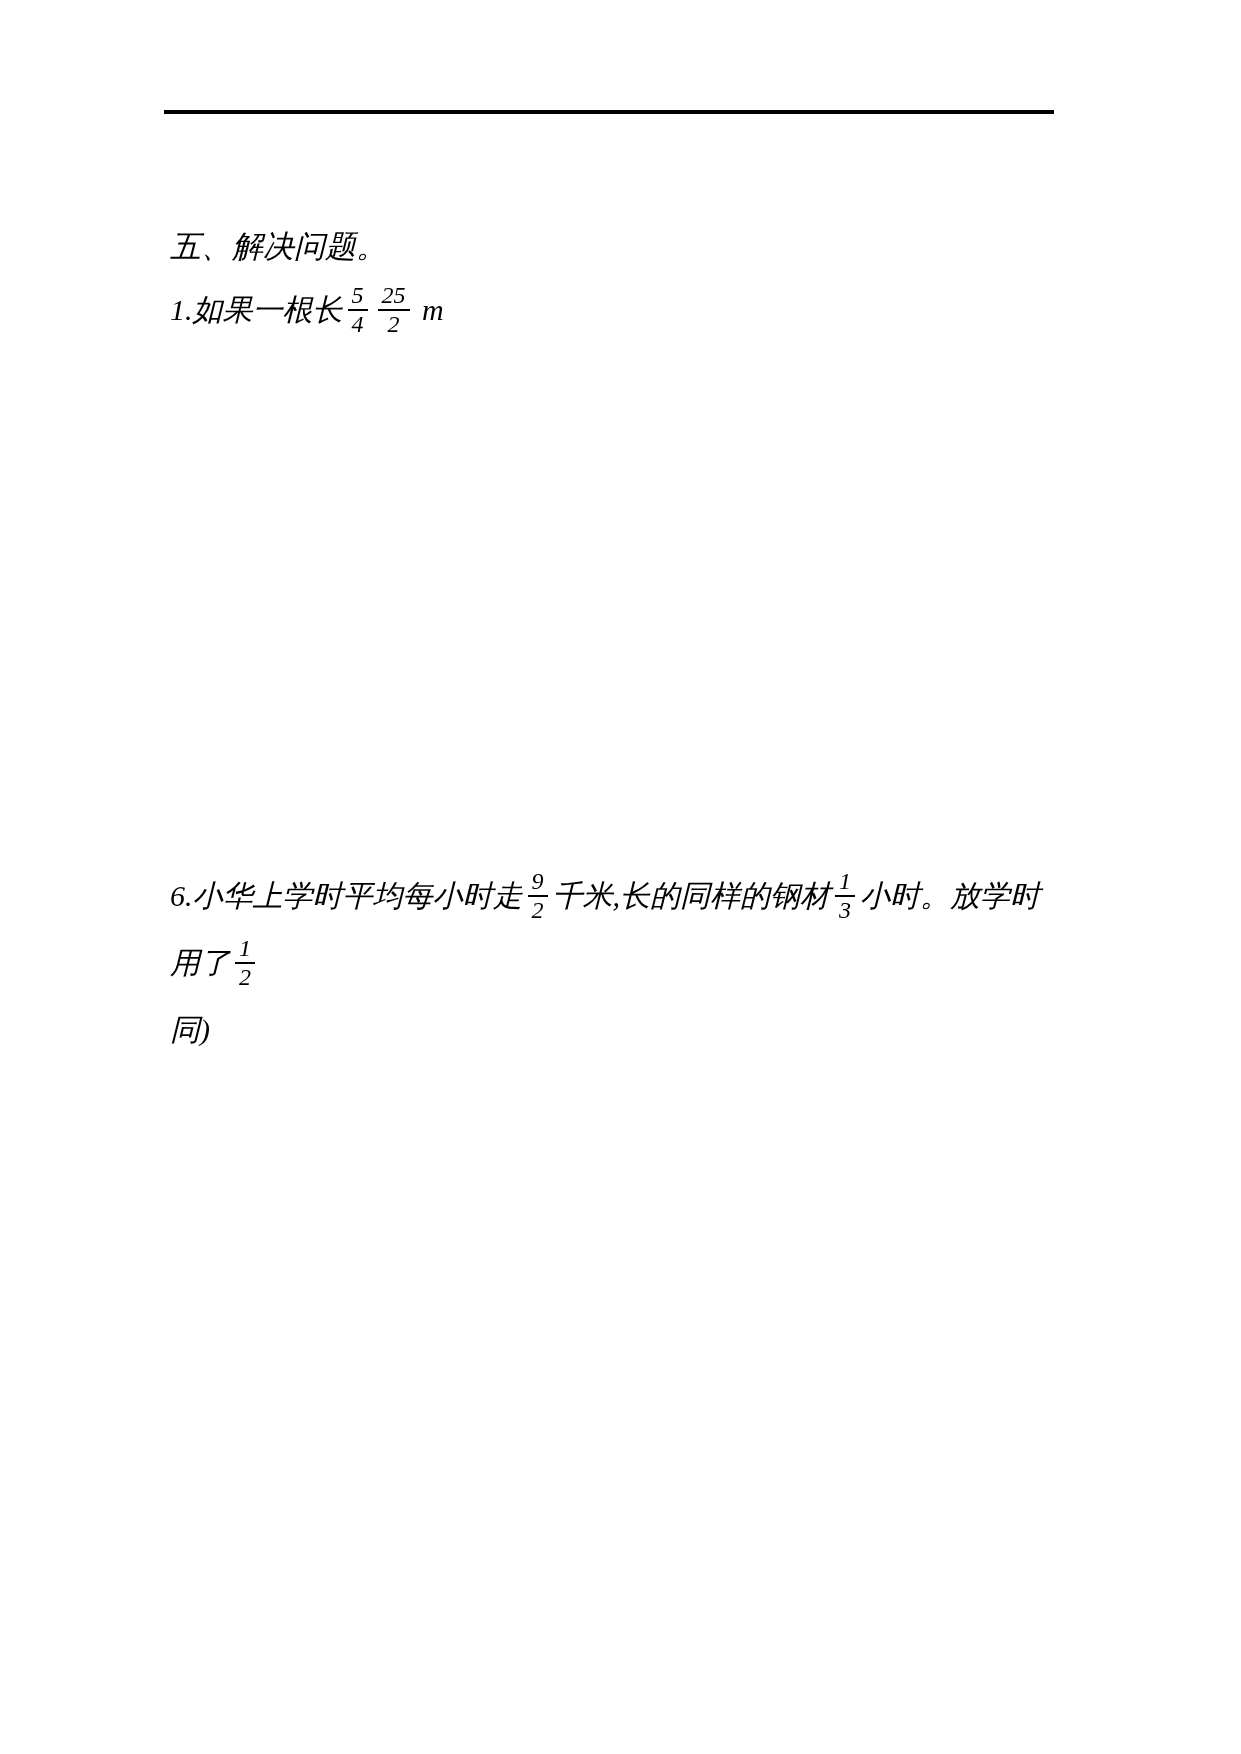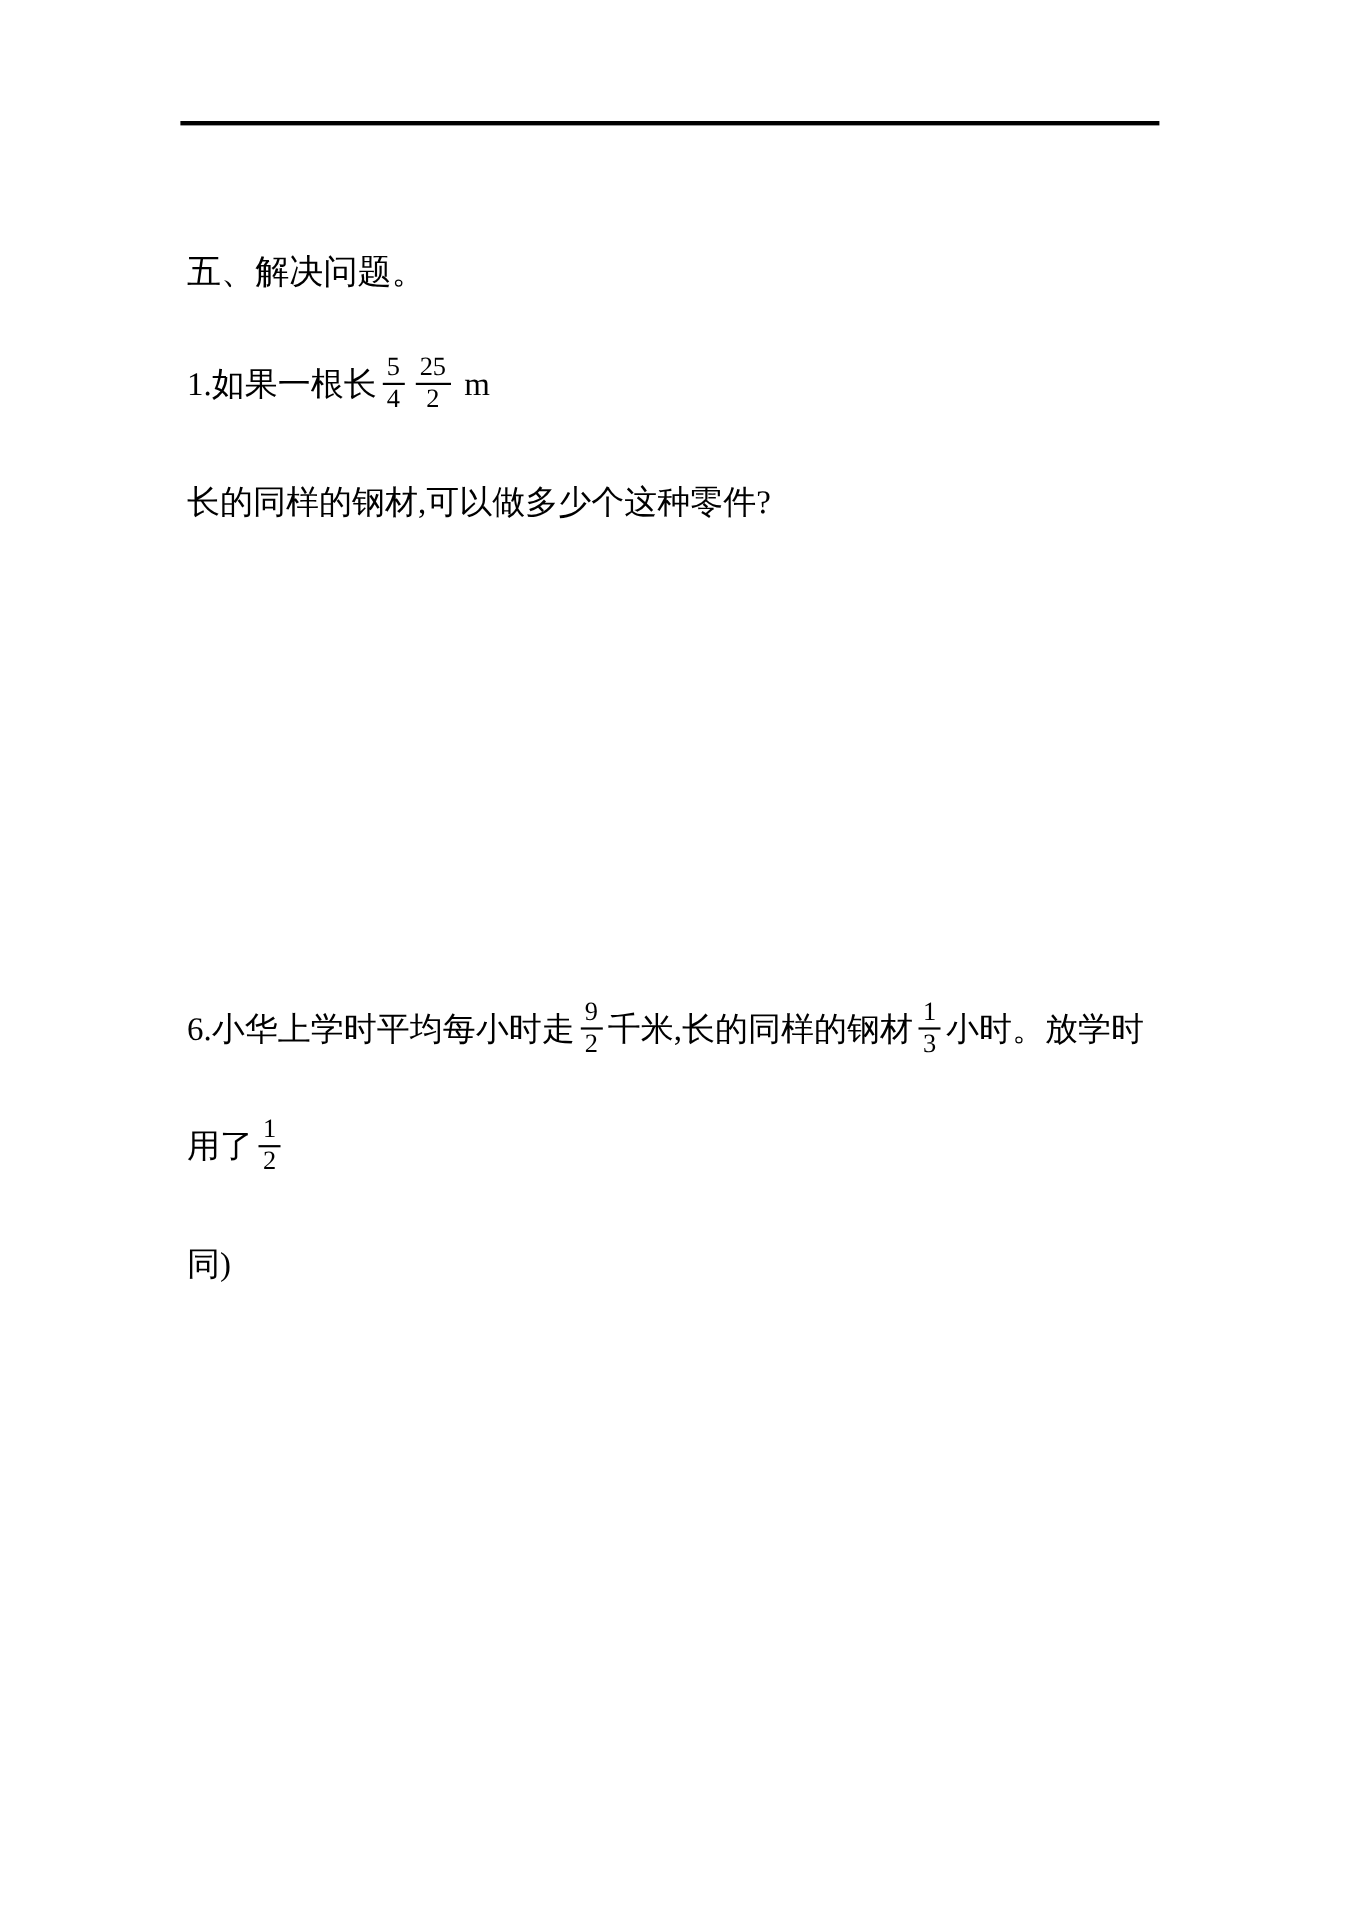--- a/index.html
+++ b/index.html
@@ -12,20 +12,21 @@
     background: #ffffff;
     color: #000000;
     font-family: "Liberation Serif", "DejaVu Serif", serif;
   }
   .page {
     position: relative;
     width: 1241px;
     height: 1754px;
     background: #ffffff;
     overflow: hidden;
+    font-style: italic;
   }
   .divider {
     position: absolute;
     left: 164px;
     top: 110px;
     width: 890px;
     height: 4px;
     background: #000000;
   }
   .heading {
@@ -40,21 +41,20 @@
     position: absolute;
     left: 170px;
     width: 895px;
     font-size: 30px;
     line-height: 67px;
   }
   .para-1 { top: 276px; }
   .para-2 { top: 862px; }
   .line {
     white-space: nowrap;
-    margin-top: 40px;
   }
   .frac {
     display: inline-block;
     vertical-align: middle;
     text-align: center;
     margin: 0 5px;
     transform: translateY(-3px);
   }
   .frac .num {
     display: block;
@@ -76,23 +76,20 @@
 <div class="page">
 
   <div class="divider"></div>
 
   <div class="heading">五、解决问题。</div>
 
   <div class="para para-1">
     <div class="line">
       <span>1.如果一根长</span><span class="frac"><span class="num">5</span><span class="den">4</span></span><span class="frac"><span class="num">25</span><span class="den">2</span></span><span> m</span>
     </div>
-    <div class="line">
-      <span>长的同样的钢材,可以做多少个这种零件?</span>
-    </div>
   </div>
 
   <div class="para para-2">
     <div class="line">
       <span>6.小华上学时平均每小时走</span><span class="frac"><span class="num">9</span><span class="den">2</span></span><span>千米,长的同样的钢材</span><span class="frac"><span class="num">1</span><span class="den">3</span></span><span>小时。放学时</span>
     </div>
     <div class="line">
       <span>用了</span><span class="frac"><span class="num">1</span><span class="den">2</span></span>
     </div>
     <div class="line">

